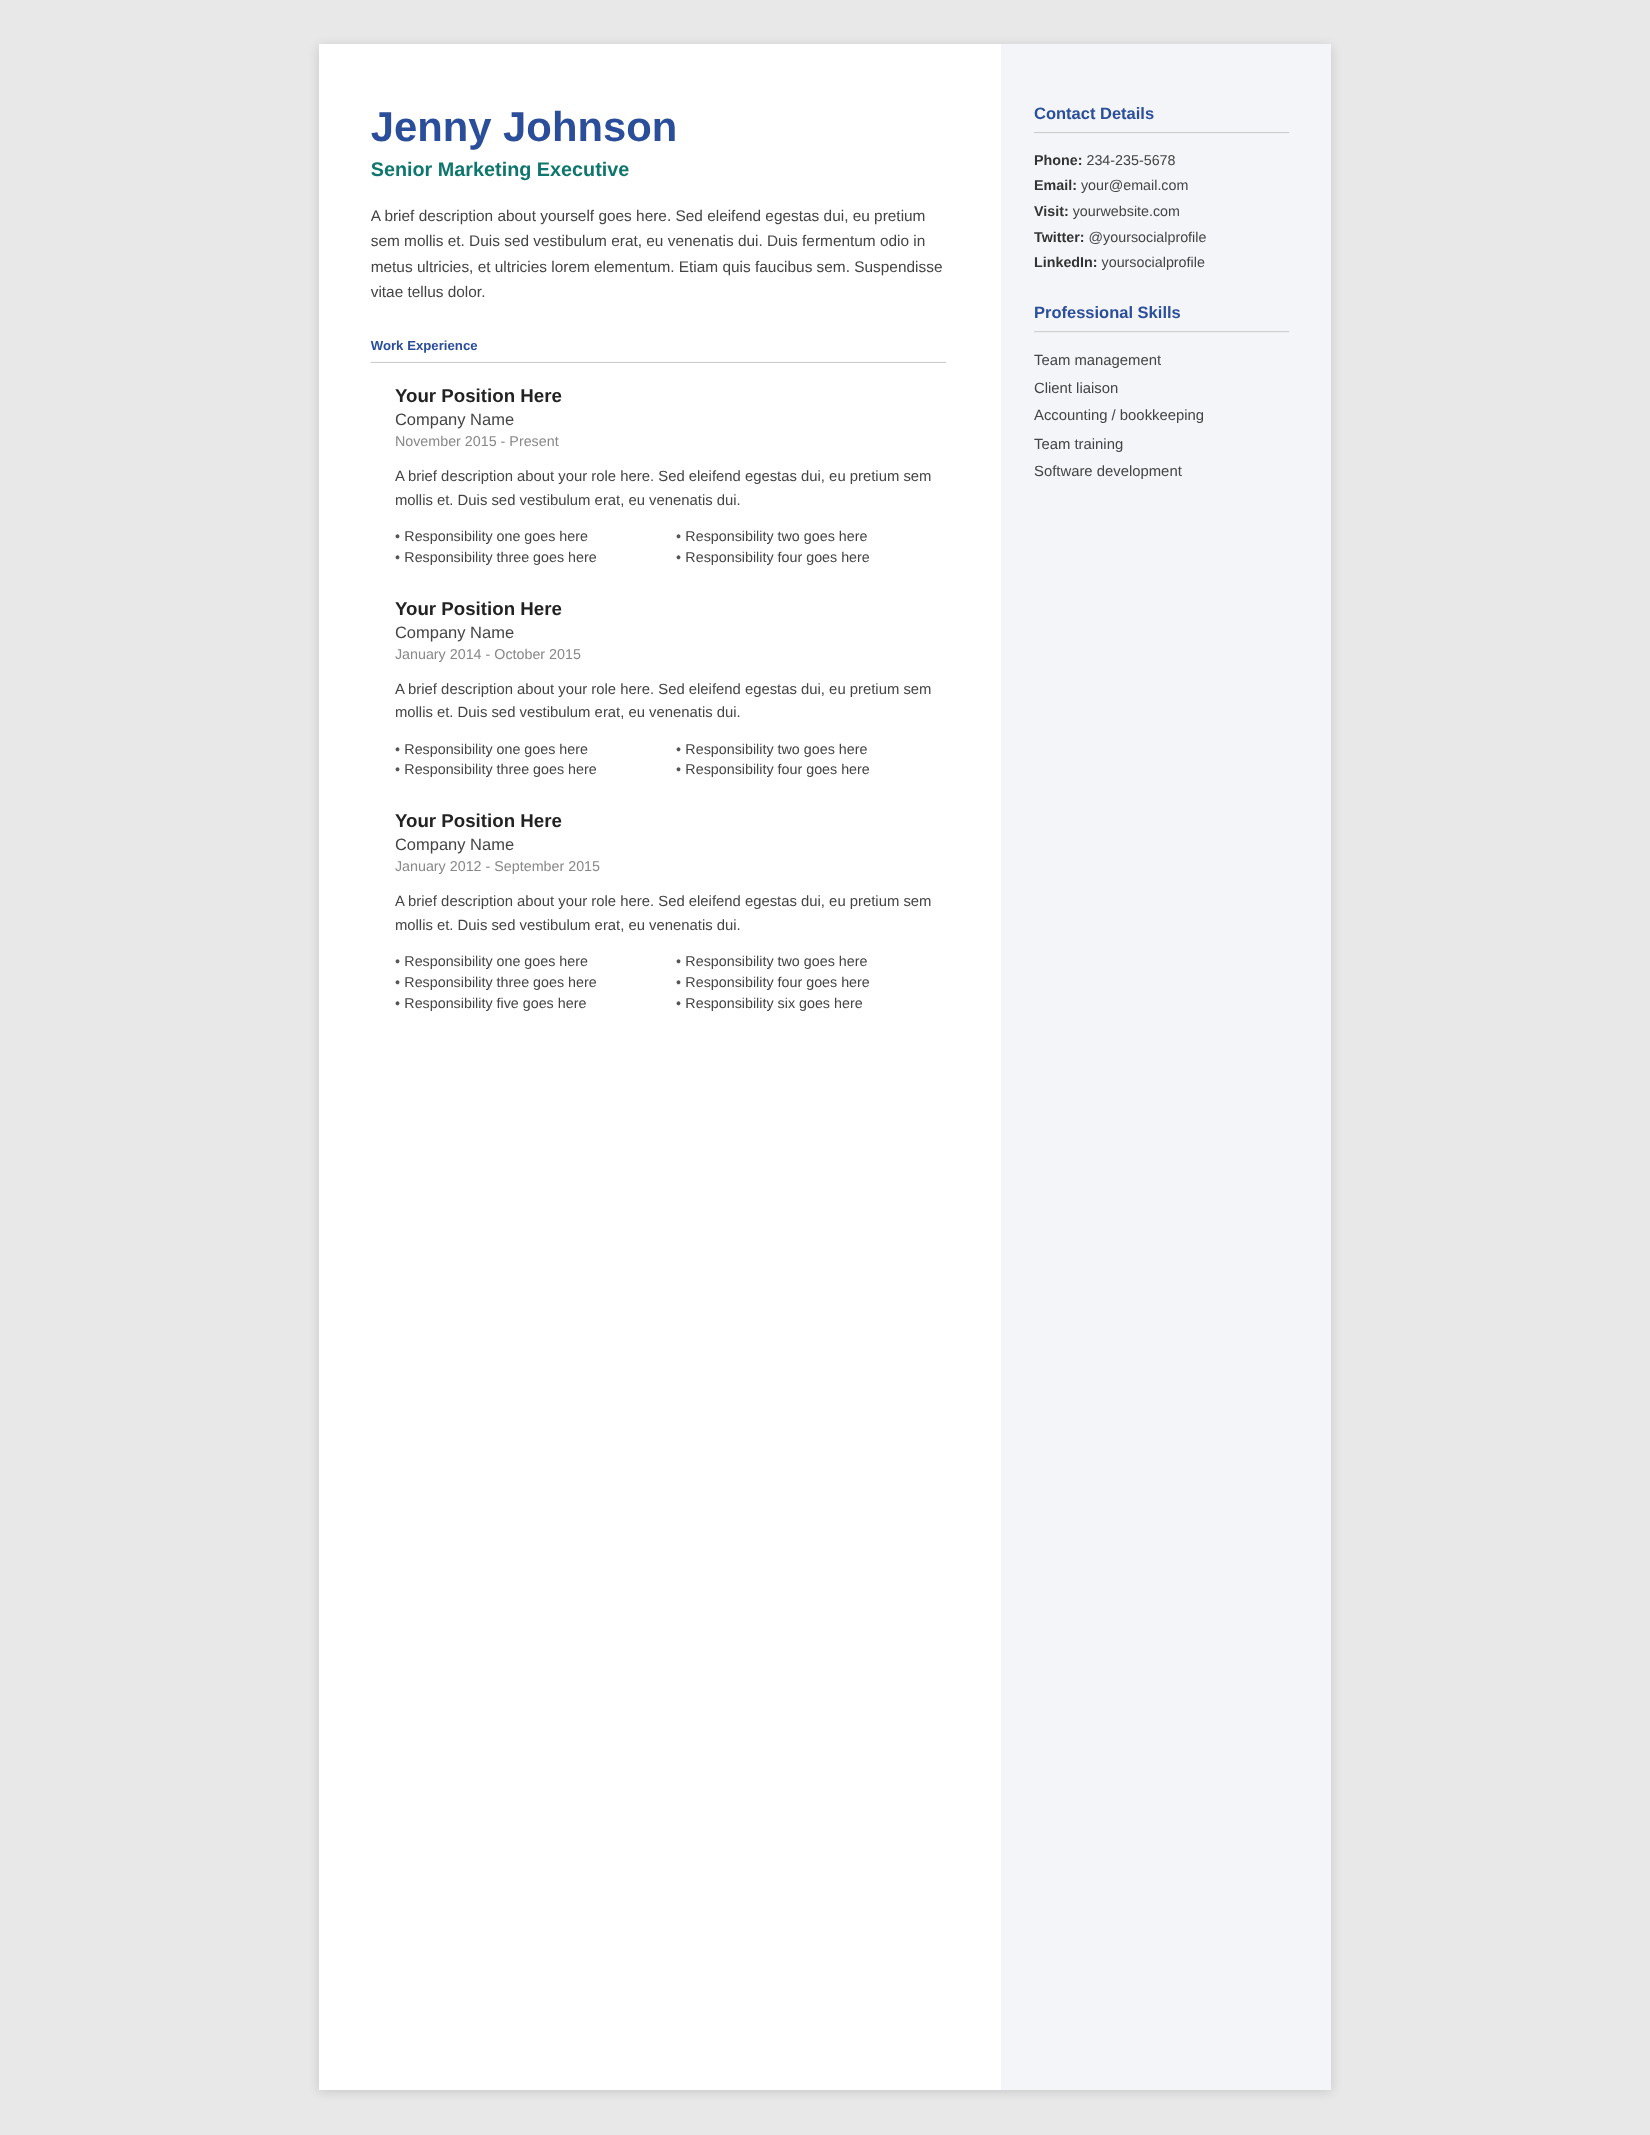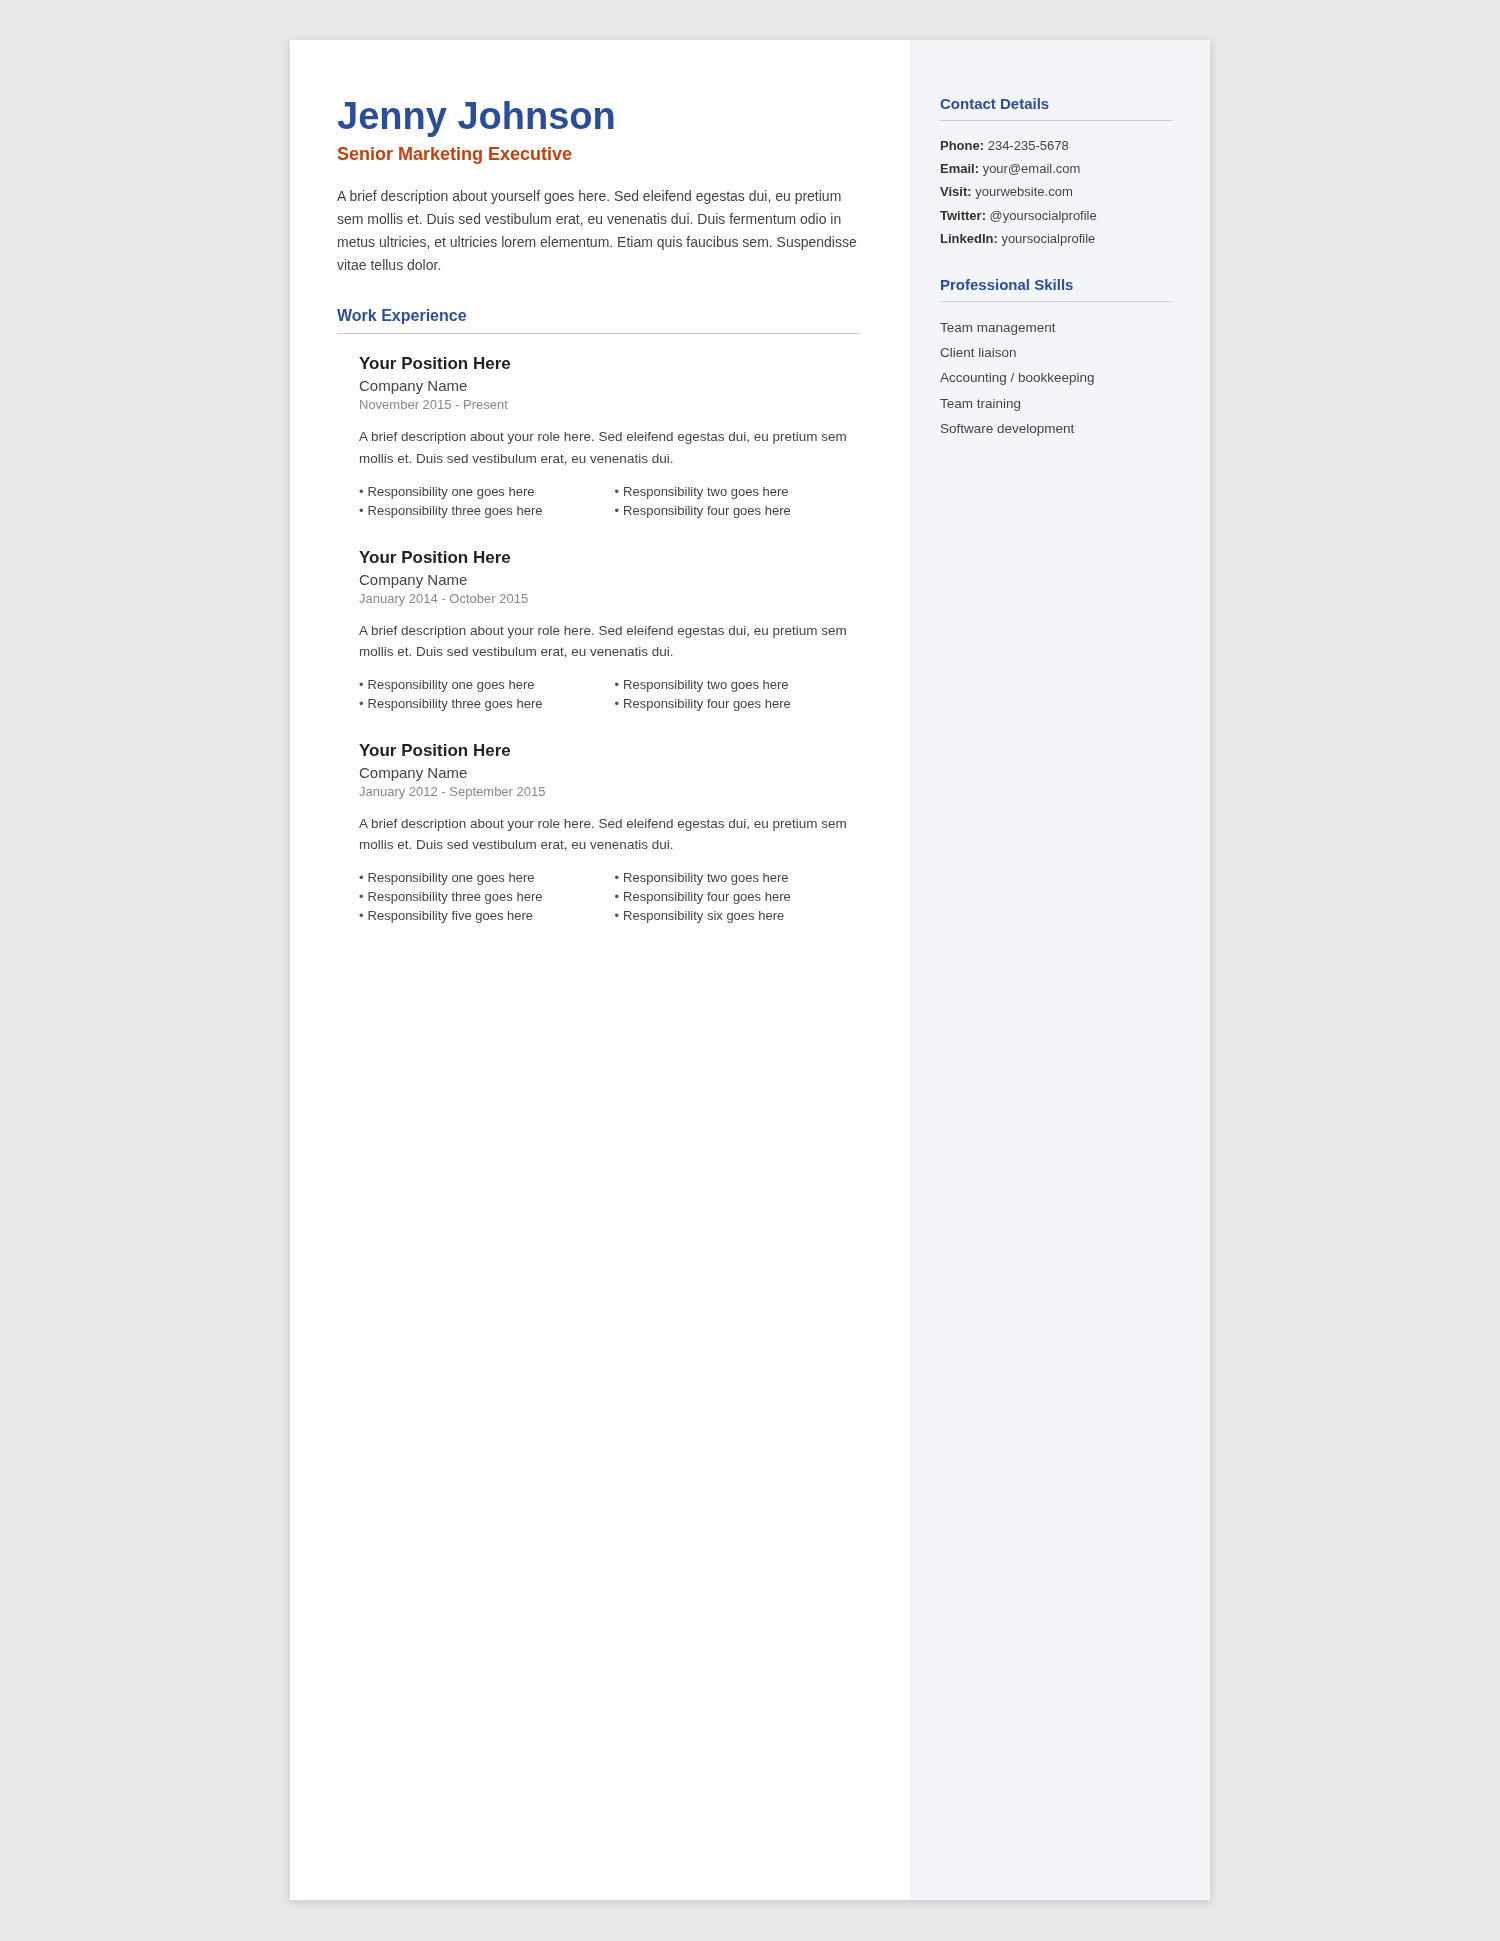--- a/index.html
+++ b/index.html
@@ -34,31 +34,31 @@
     
     .name-title h1 {
       font-size: 38px;
       font-weight: 700;
       color: #2b4e9b;
       margin-bottom: 6px;
     }
     .name-title h2 {
       font-size: 18px;
       font-weight: 700;
-      color: #c2410c;
+      color: #0f766e;
       margin-bottom: 20px;
     }
     .bio-text {
       font-size: 14px;
       color: #444;
       line-height: 1.65;
       margin-bottom: 30px;
     }
     .section-title {
-      font-size: 16px;
+      font-size: 12px;
       font-weight: 700;
       color: #2b4e9b;
       margin-bottom: 8px;
     }
     .section-divider {
       border: none;
       border-top: 1px solid #ccc;
       margin-bottom: 20px;
     }
     .job-block {

